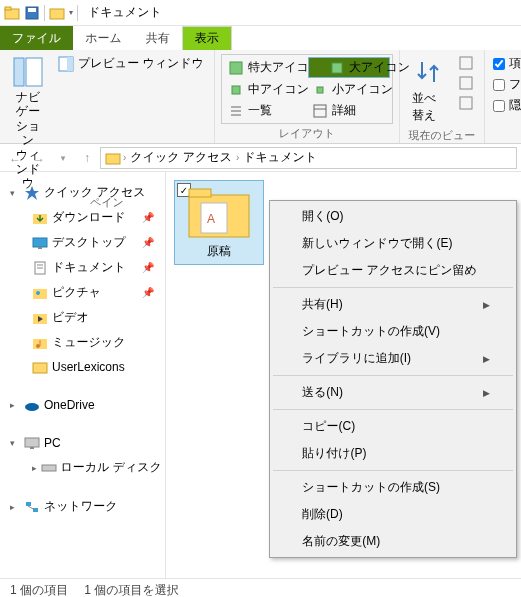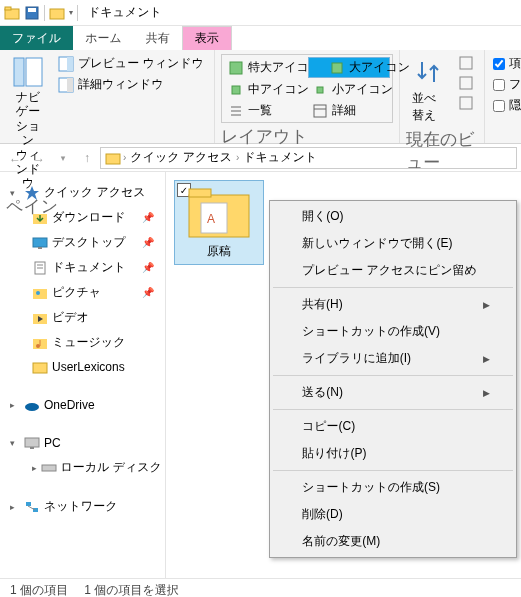--- a/index.html
+++ b/index.html
@@ -5,37 +5,37 @@
 * { box-sizing: border-box; margin: 0; padding: 0; font-family: "Yu Gothic UI", "Meiryo", sans-serif; font-size: 12px; }
 body { width: 521px; height: 597px; background: #fff; overflow: hidden; position: relative; }
 
 .titlebar { height: 26px; background: #fff; border-bottom: 1px solid #e4e4e4; display: flex; align-items: center; padding: 0 4px; gap: 4px; }
 .titlebar .icon-slot { width: 16px; height: 16px; display: flex; align-items: center; justify-content: center; }
 .titlebar .divider { width: 1px; height: 16px; background: #ccc; }
 .titlebar .title-text { margin-left: 6px; }
 
 .tabs { height: 24px; background: #fff; display: flex; align-items: flex-end; }
 .tab { padding: 4px 12px; height: 24px; display: flex; align-items: center; cursor: pointer; }
-.tab.file { background: #0f766e; color: #fff; }
-.tab.active { border: 1px solid #d4d4d4; border-bottom: none; background: #f9a8d4; }
+.tab.file { background: #4d7c0f; color: #fff; }
+.tab.active { border: 1px solid #d4d4d4; border-bottom: none; background: #84cc16; }
 .tab:not(.file):not(.active) { color: #444; }
 
 .ribbon { height: 94px; background: #f5f5f5; border-bottom: 1px solid #d4d4d4; display: flex; }
 .ribbon-group { border-right: 1px solid #e0e0e0; padding: 4px 6px 2px; display: flex; flex-direction: column; justify-content: space-between; }
-.ribbon-group-label { color: #666; font-size: 17px; padding-top: 2px; }
+.ribbon-group-label { text-align: center; color: #666; font-size: 11px; padding-top: 2px; }
 .ribbon-group-content { flex: 1; display: flex; gap: 4px; }
 .ribbon-big { display: flex; flex-direction: column; align-items: center; justify-content: center; gap: 2px; padding: 2px 6px; cursor: pointer; }
 .ribbon-big .big-icon { width: 32px; height: 32px; }
 .ribbon-stack { display: flex; flex-direction: column; gap: 2px; justify-content: flex-start; }
 .ribbon-item { display: flex; align-items: center; gap: 4px; padding: 1px 4px; cursor: pointer; white-space: nowrap; text-align: center; }
 .ribbon-item .small-icon { width: 16px; height: 16px; flex-shrink: 0; }
 .layout-grid { display: flex; flex-direction: column; gap: 2px; border: 1px solid #ccc; padding: 2px; }
 .layout-row { display: flex; gap: 2px; }
 .layout-row .ribbon-item { width: 82px; }
-.layout-highlight { background: #0ea5e9; border: 1px solid #7ab5dc; padding-left: 20px; }
+.layout-highlight { background: #4d7c0f; border: 1px solid #7ab5dc; padding-left: 20px; }
 .check-item { display: flex; align-items: center; gap: 4px; padding: 1px 2px; }
 .check-item input { width: 12px; height: 12px; }
 
 .address { height: 28px; border-bottom: 1px solid #e4e4e4; display: flex; align-items: center; padding: 0 4px; gap: 2px; }
 .nav-btn { width: 22px; height: 22px; border-radius: 2px; display: flex; align-items: center; justify-content: center; color: #999; cursor: pointer; }
 .breadcrumb { flex: 1; height: 22px; border: 1px solid #ccc; display: flex; align-items: center; padding: 0 4px; gap: 2px; }
 .breadcrumb .crumb { padding: 0 2px; cursor: pointer; }
 .breadcrumb .chev { color: #888; font-size: 10px; }
 
 .body-area { display: flex; height: 406px; }
@@ -108,27 +108,20 @@
 ウィンドウ</span>
       </div>
       <div class="ribbon-stack">
         <div class="ribbon-item">
           <svg class="small-icon" width="16" height="16">
               <rect x="1" y="1" width="14" height="14" fill="#fff" stroke="#5a9bd5"></rect>
               <rect x="9" y="1" width="6" height="14" fill="#c5e0f5"></rect>
             </svg>
           <span>プレビュー ウィンドウ</span>
         </div>
-        <div class="ribbon-item">
-          <svg class="small-icon" width="16" height="16">
-              <rect x="1" y="1" width="14" height="14" fill="#fff" stroke="#5a9bd5"></rect>
-              <rect x="9" y="1" width="6" height="14" fill="#e0e0e0"></rect>
-            </svg>
-          <span>詳細ウィンドウ</span>
-        </div>
       </div>
     </div>
     <div class="ribbon-group-label">ペイン</div>
   </div>
 
   <div class="ribbon-group">
     <div class="ribbon-group-content">
       <div class="layout-grid">
         <div class="layout-row">
           <div class="ribbon-item">

